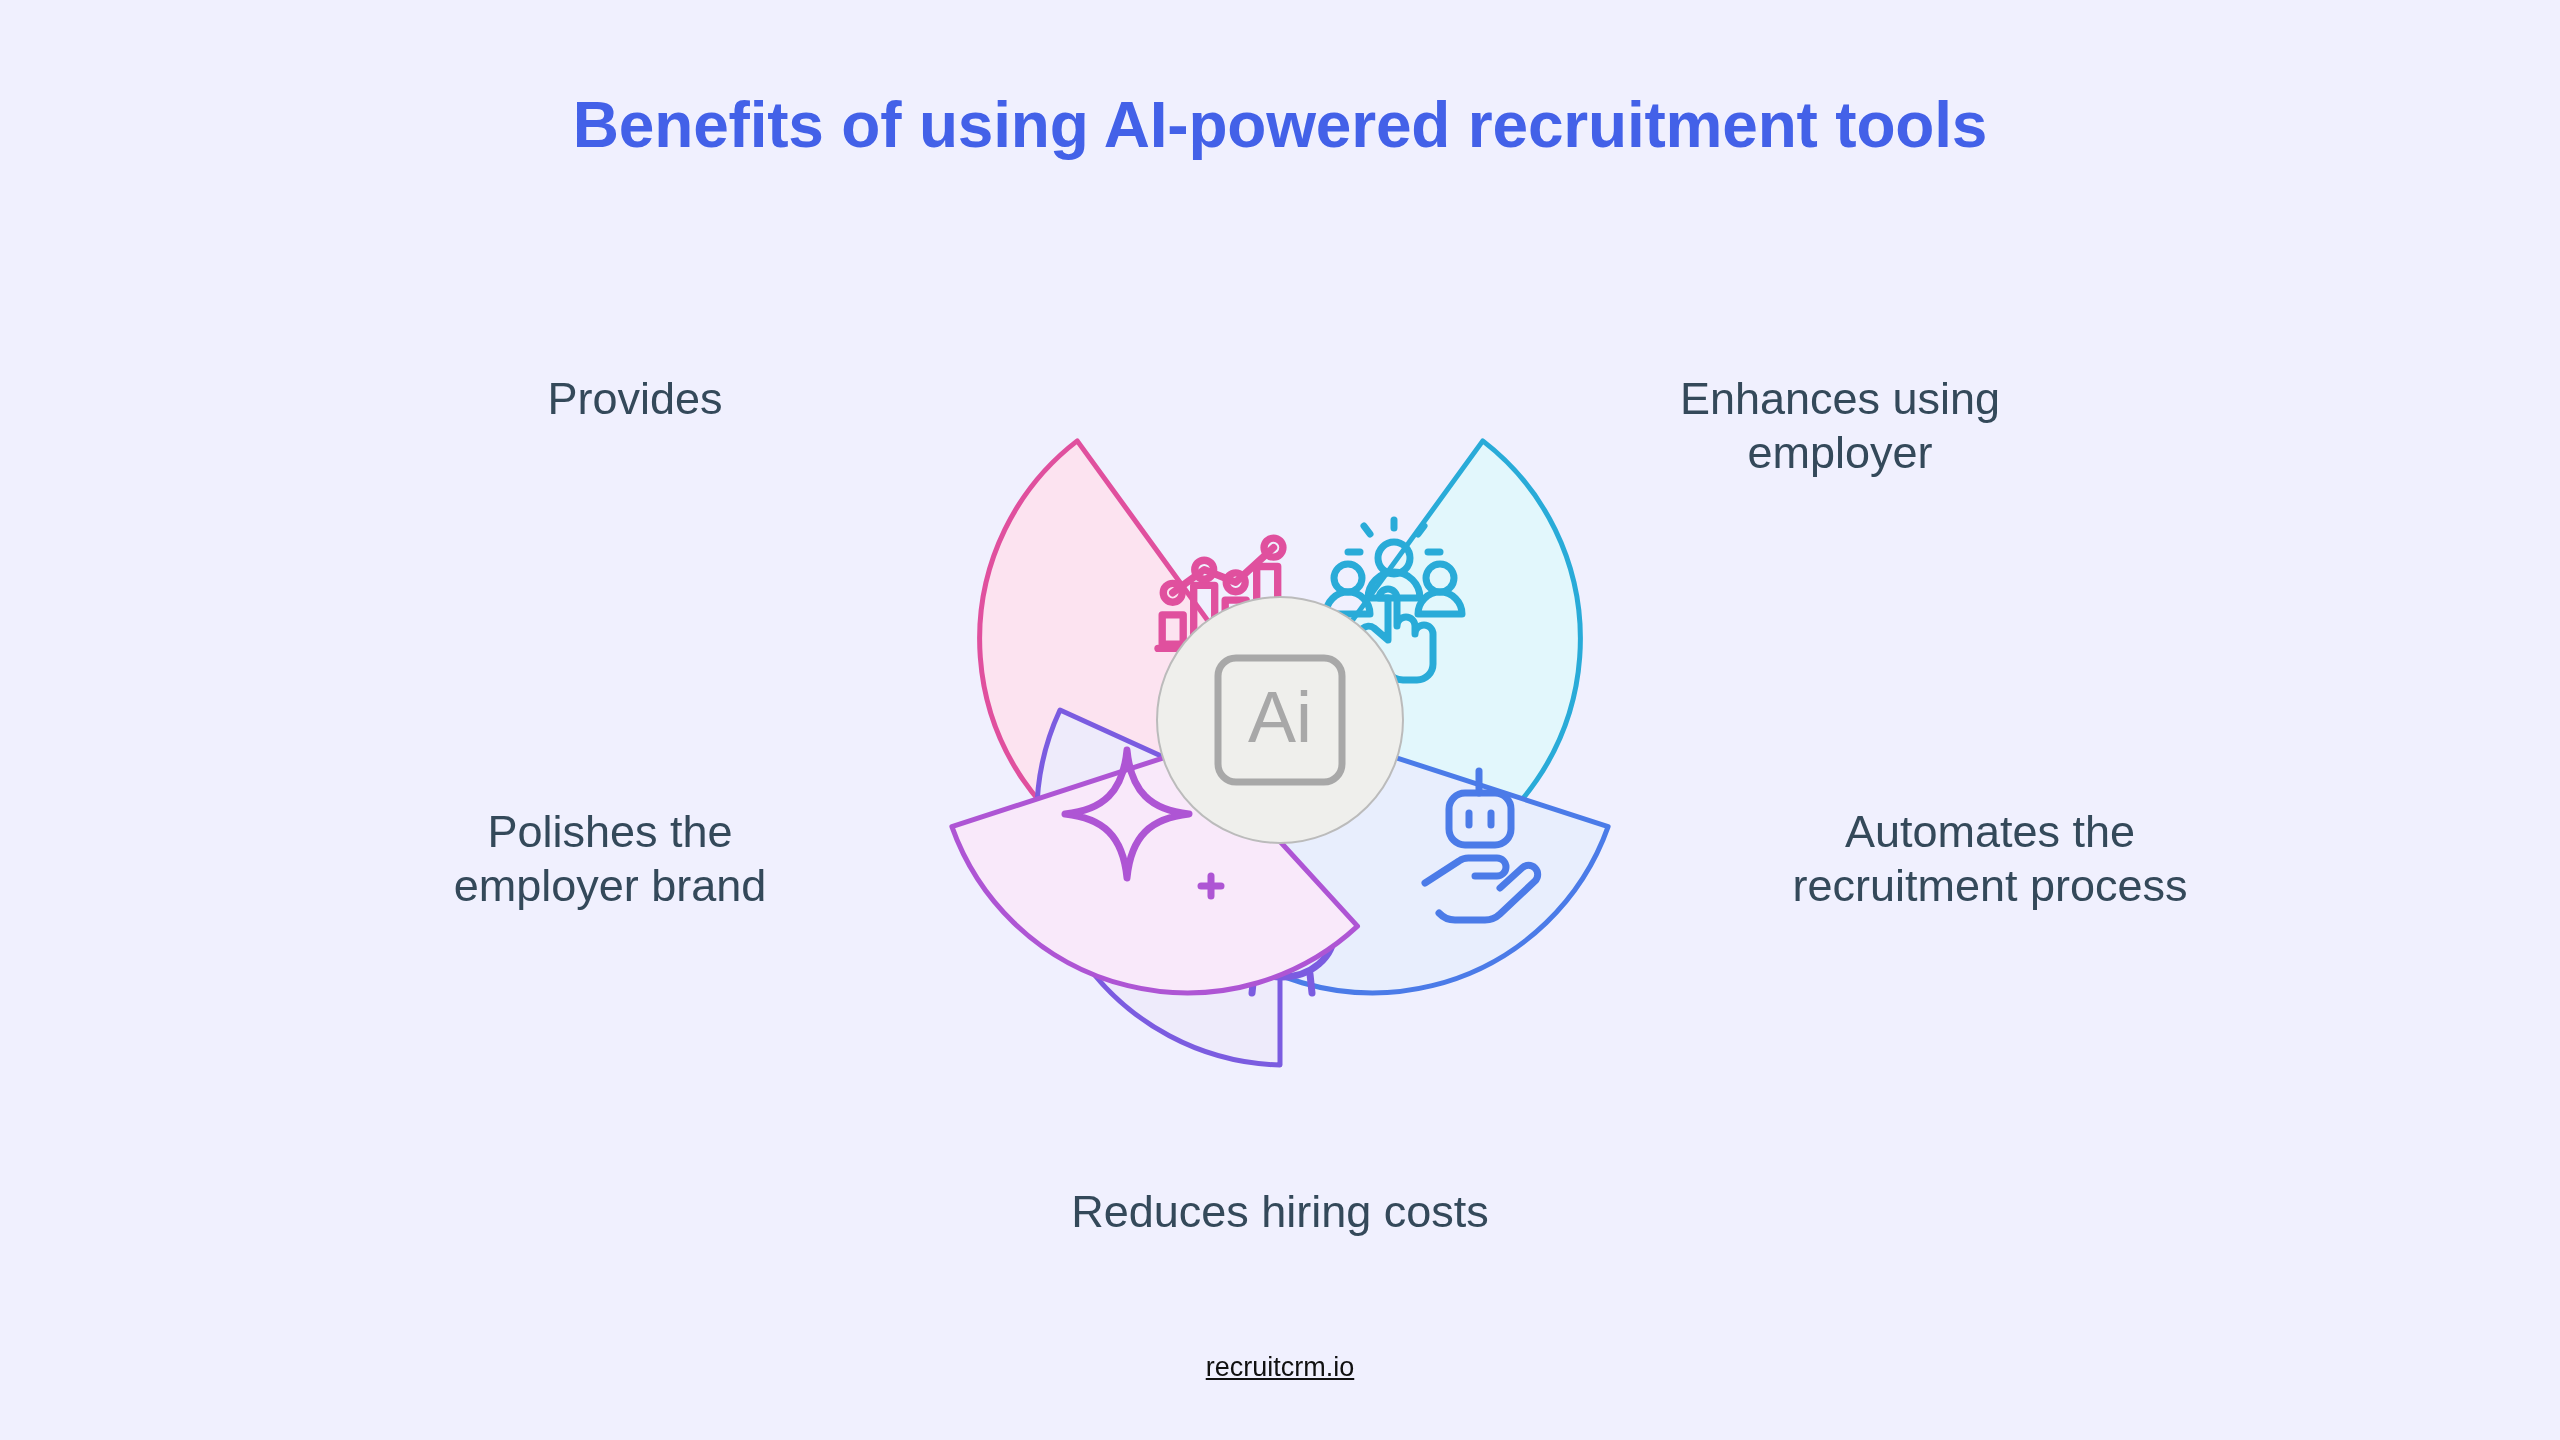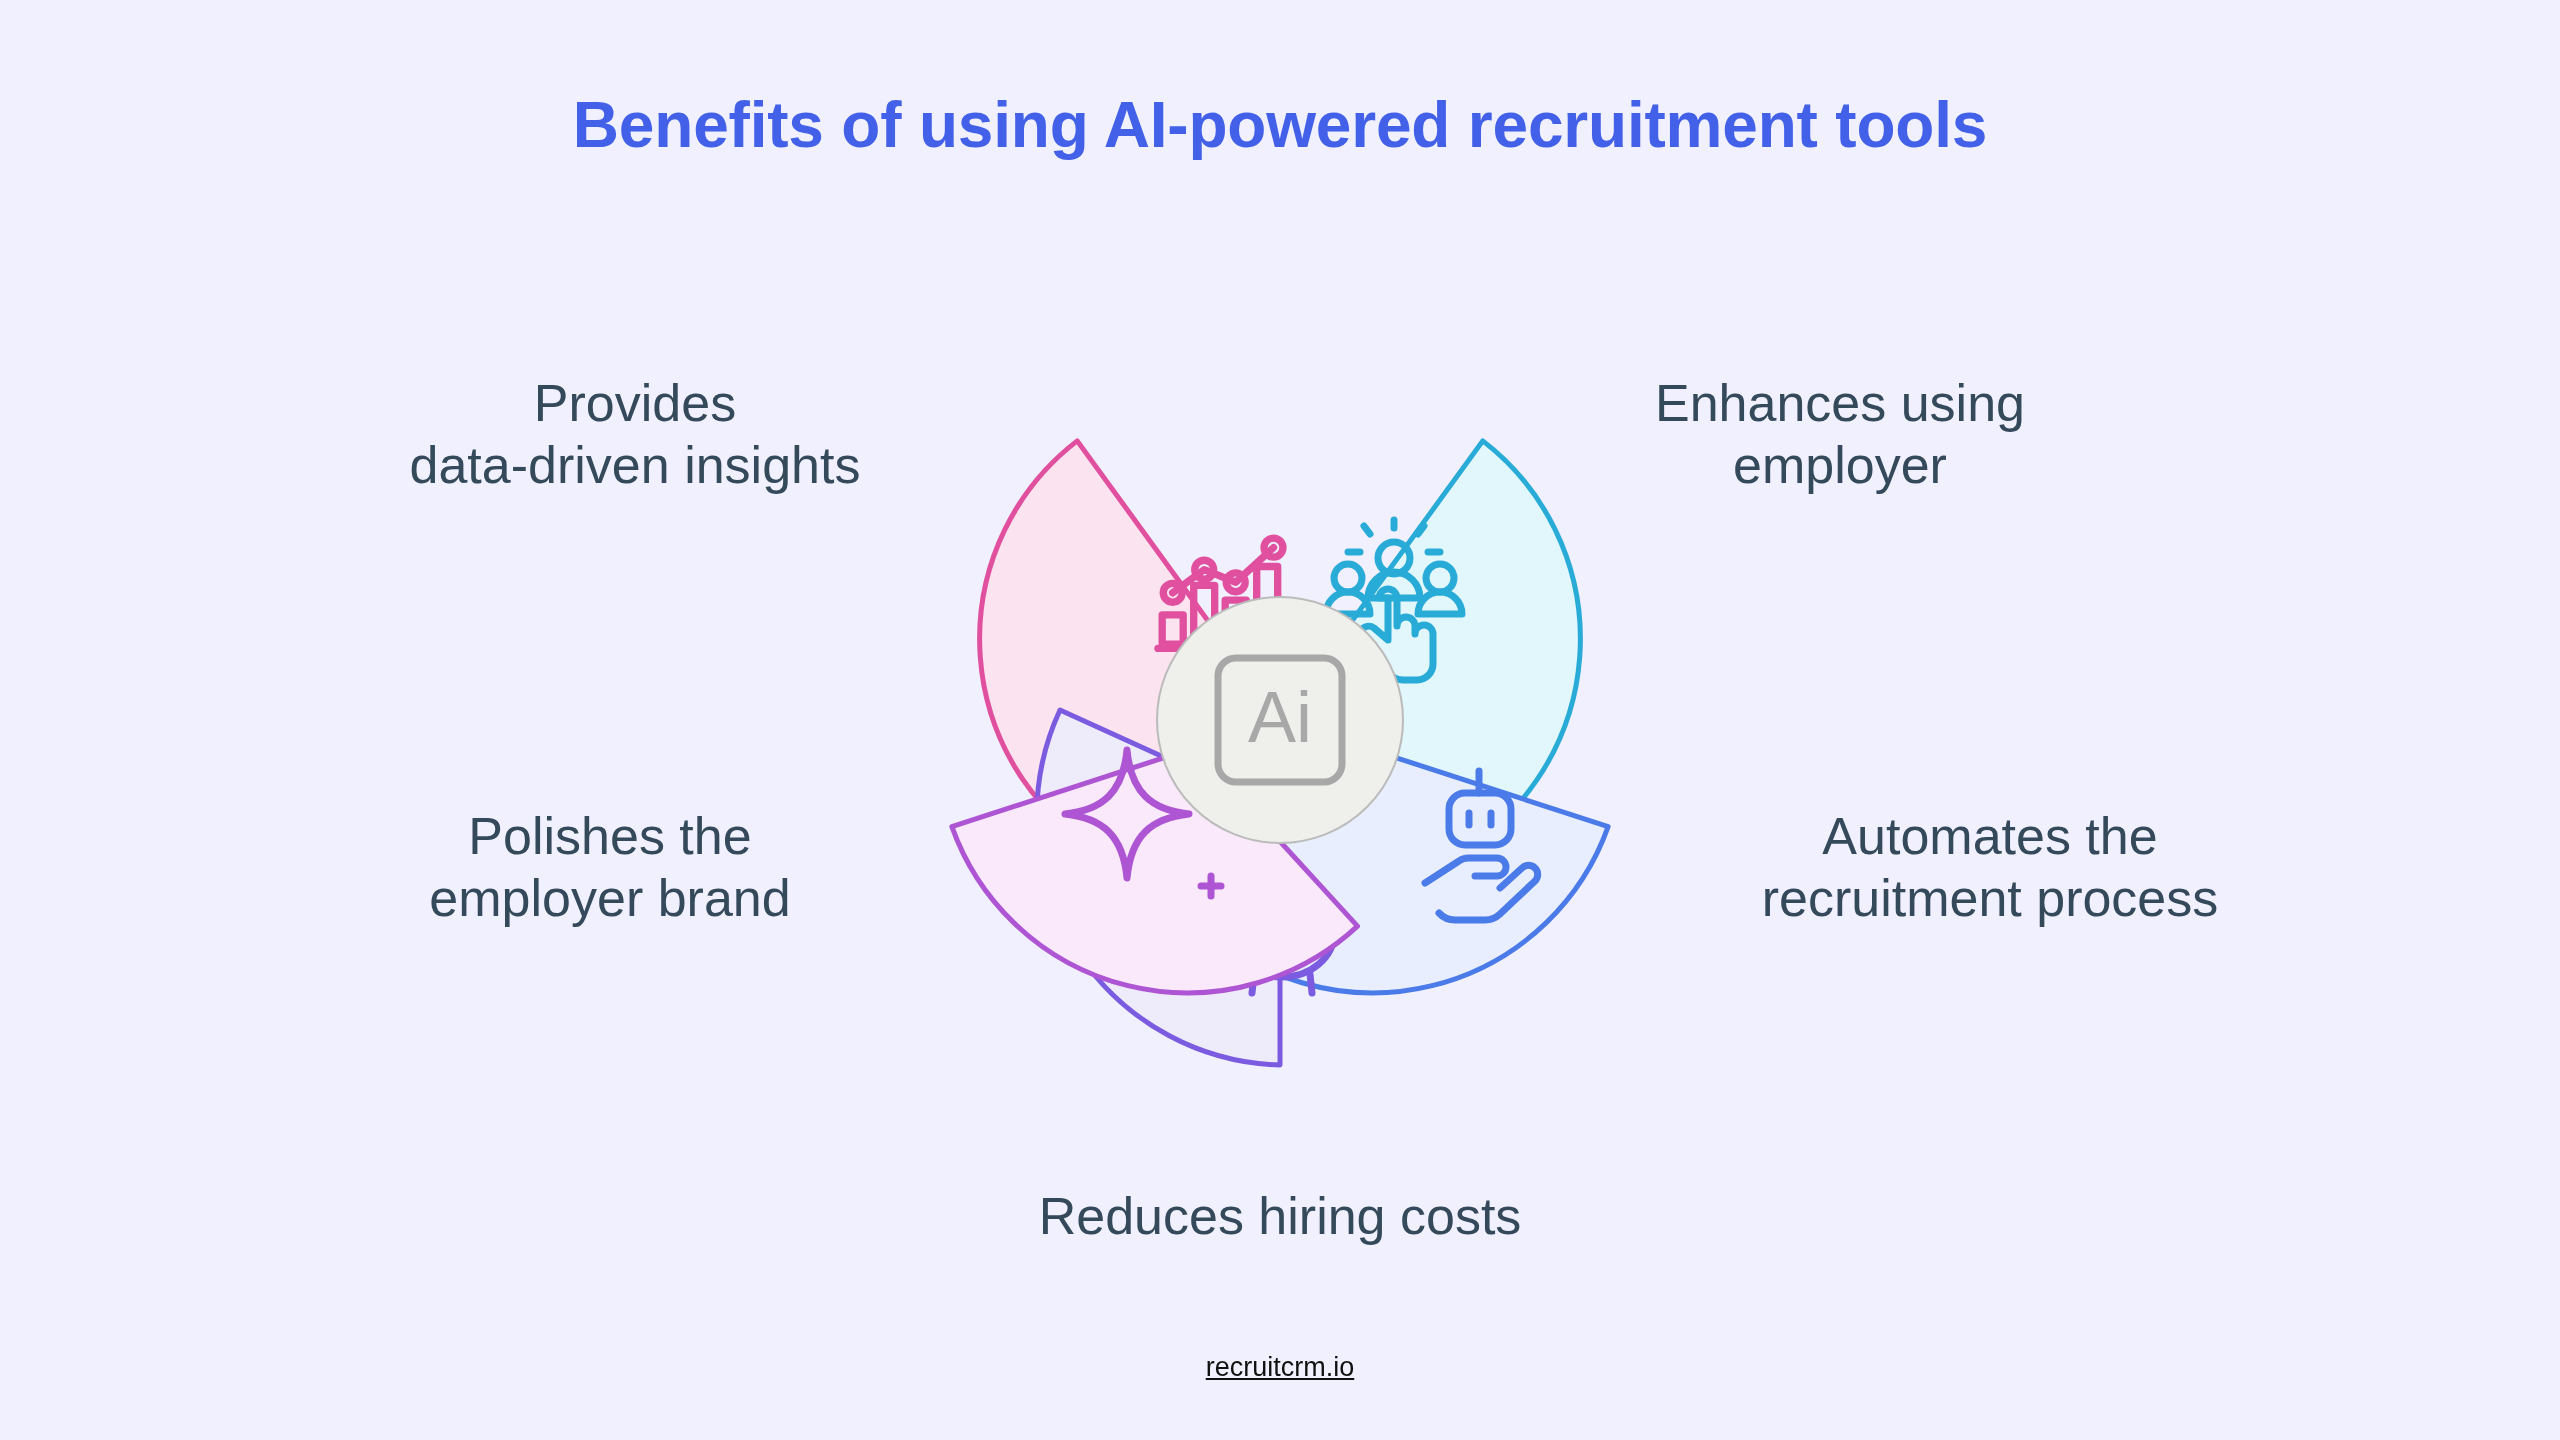--- a/index.html
+++ b/index.html
@@ -45,21 +45,21 @@
     top: 320px;
     width: 800px;
     height: 800px;
   }
   .wheel-svg { display: block; width: 800px; height: 800px; overflow: visible; }
 
   
   .label {
     position: absolute;
     color: #34495A;
-    font-size: 52px;
+    font-size: 45px;
     line-height: 1.2;
     font-weight: 400;
   }
   .label span { display: block; }
 
   .label-insights  { left: 330px;  top: 372px;  width: 610px;  text-align: center; }
   .label-quality   { left: 1560px; top: 372px;  width: 560px;  text-align: center; }
   .label-automates { left: 1660px; top: 805px;  width: 660px;  text-align: center; }
   .label-costs     { left: 900px;  top: 1185px; width: 760px;  text-align: center; }
   .label-brand     { left: 330px;  top: 805px;  width: 560px;  text-align: center; }
@@ -190,21 +190,20 @@
         <circle cx="400" cy="400" r="123" fill="#EFEFEC" stroke="#BBBBBB" stroke-width="2"></circle>
         <rect x="338" y="338" width="124" height="124" rx="18" fill="none" stroke="#A8A8A8" stroke-width="7"></rect>
         <text x="400" y="422" text-anchor="middle" font-family="Liberation Sans, sans-serif" font-size="72" fill="#A8A8A8">Ai</text>
       </g>
 
     </svg>
   </div>
 
   <div class="label label-insights">
     <span>Provides</span>
-    <span>data-driven insights</span>
   </div>
 
   <div class="label label-quality">
     <span>Enhances using</span>
     <span>employer</span>
   </div>
 
   <div class="label label-automates">
     <span>Automates the</span>
     <span>recruitment process</span>

